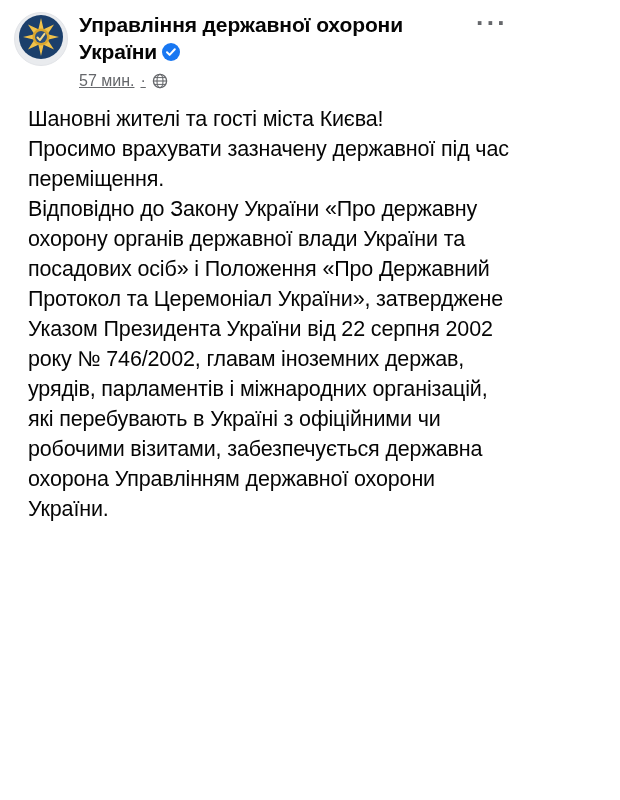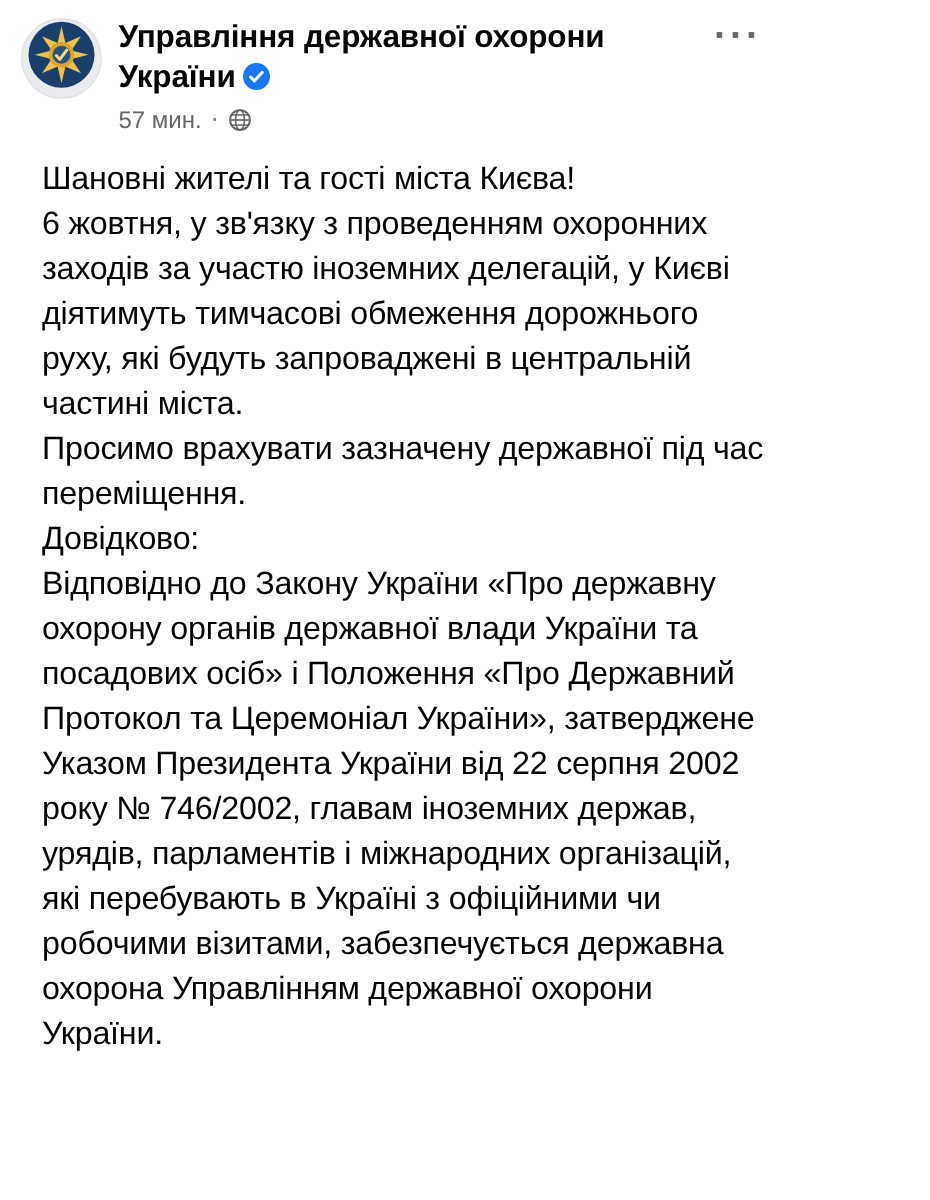--- a/index.html
+++ b/index.html
@@ -61,23 +61,25 @@
   }
   .verified {
     display: inline-block;
     width: 18px;
     height: 18px;
     vertical-align: -2px;
     margin-left: 5px;
   }
   .meta-row {
     display: flex;
+    align-items: center;
     margin-top: 6px;
     color: #65676b;
     font-size: 16px;
+    text-decoration: underline;
   }
   .meta-time {
     color: #65676b;
     font-size: 16px;
   }
   .meta-dot {
     margin: 0 6px;
     color: #65676b;
     font-size: 16px;
     line-height: 1;
@@ -161,19 +163,17 @@
       </div>
     </div>
 
     <div class="more-button">
       <span class="more-dots">···</span>
     </div>
   </div>
 
   <div class="post-body">
     <p>Шановні жителі та гості міста Києва!</p>
-    <p>6 жовтня, у зв'язку з проведенням охоронних заходів за участю іноземних делегацій, у Києві діятимуть тимчасові обмеження дорожнього руху, які будуть запроваджені в центральній частині міста.</p>
     <p>Просимо врахувати зазначену державної під час переміщення.</p>
-    <p>Довідково:</p>
     <p>Відповідно до Закону України «Про державну охорону органів державної влади України та посадових осіб» і Положення «Про Державний Протокол та Церемоніал України», затверджене Указом Президента України від 22 серпня 2002 року № 746/2002, главам іноземних держав, урядів, парламентів і міжнародних організацій, які перебувають в Україні з офіційними чи робочими візитами, забезпечується державна охорона Управлінням державної охорони України.</p>
   </div>
 
 </div>
 
 </body></html>

